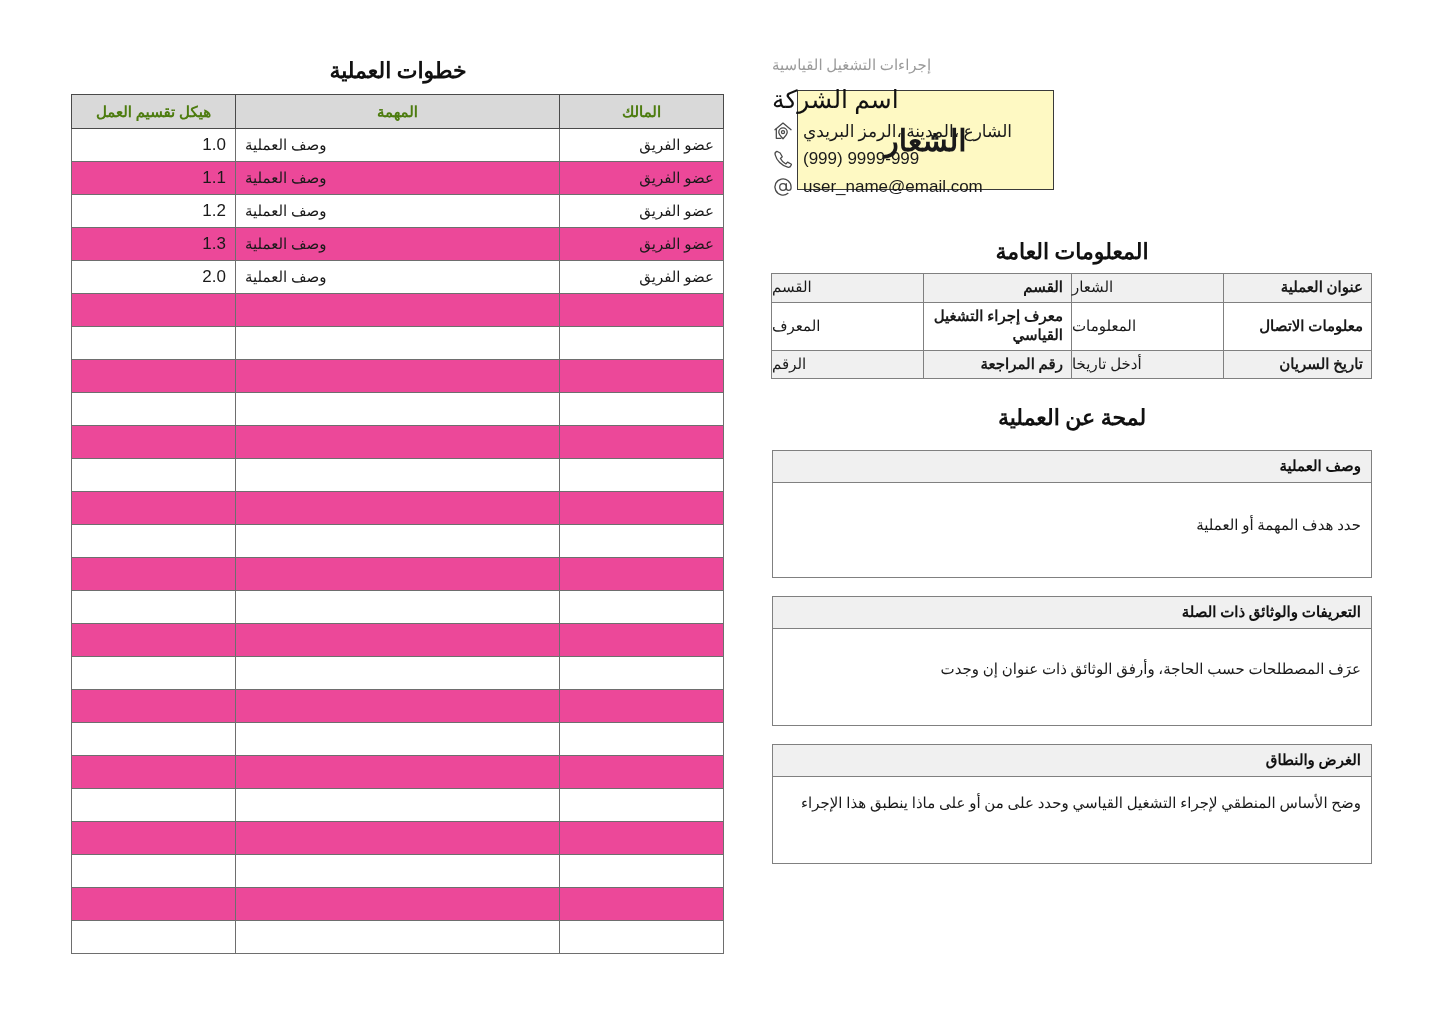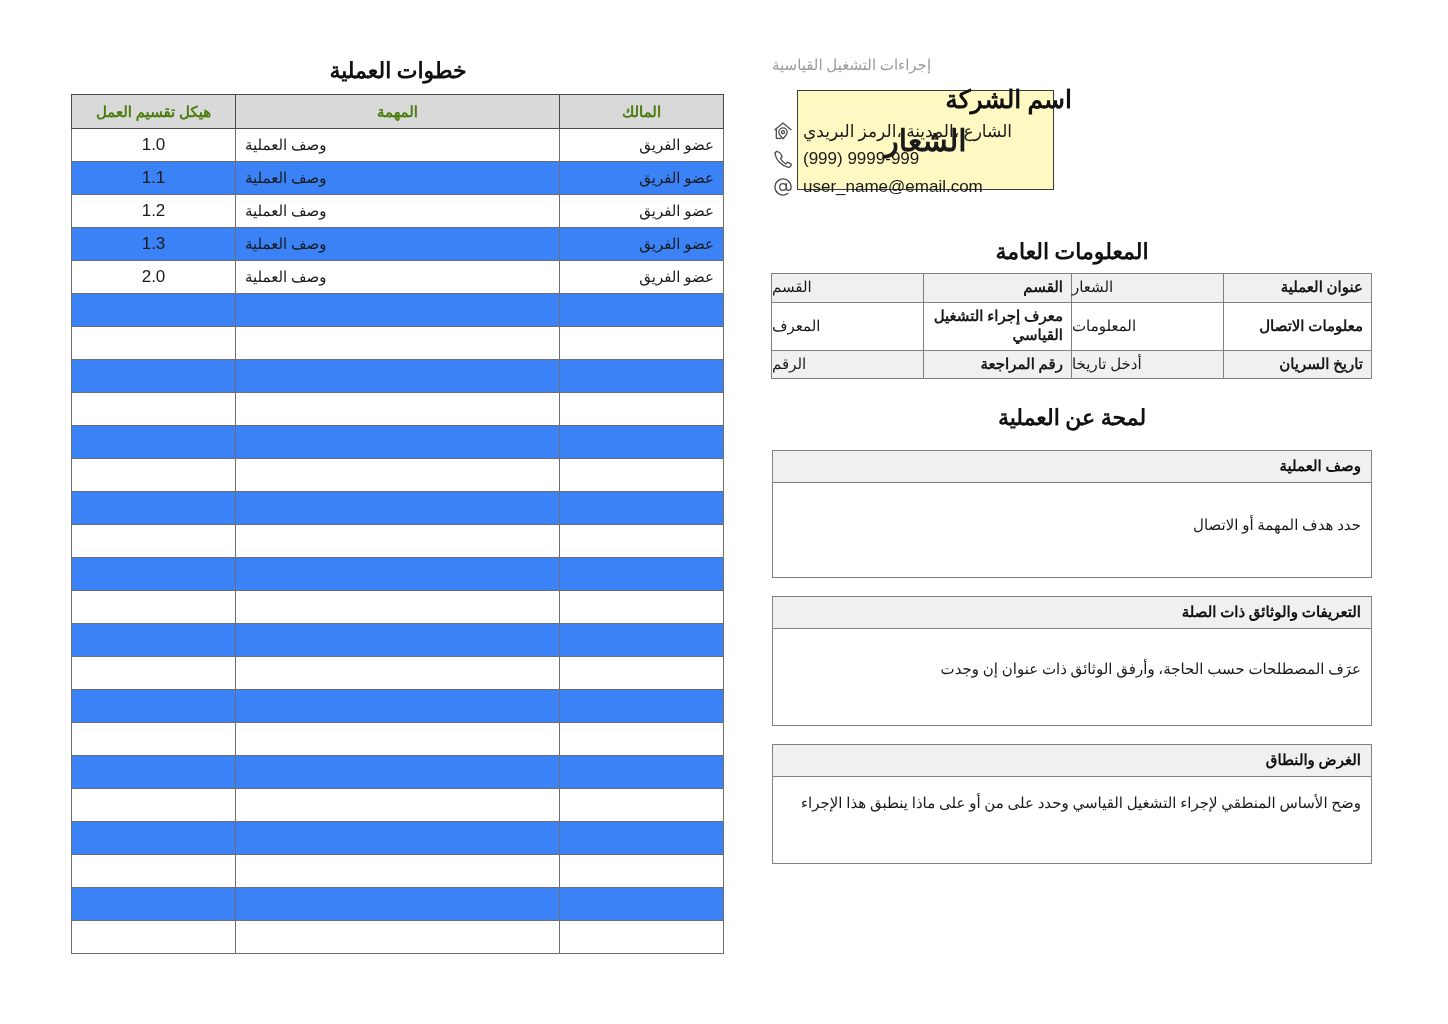--- a/index.html
+++ b/index.html
@@ -69,22 +69,22 @@
   .contact-block {
     position: absolute;
     left: 0;
     top: -6px;
     width: 300px;
     text-align: left;
     direction: rtl;
   }
   .company-name {
     font-size: 25px;
-    font-weight: bold;
-    text-align: right;
+    font-weight: normal;
+    text-align: left;
     line-height: 1.25;
     margin-bottom: 2px;
     color: #111;
   }
   .contact-row {
     display: flex;
     flex-direction: row-reverse;
     align-items: center;
     justify-content: flex-start;
     gap: 9px;
@@ -206,25 +206,25 @@
   }
   table.steps thead th {
     background: #d9d9d9;
     font-weight: bold;
     text-align: center;
     height: 34px;
     color: #4d7c0f;
     border-color: #4a4a4a;
   }
   table.steps tbody tr.odd td { background: #ffffff; }
-  table.steps tbody tr.even td { background: #3b82f6; }
+  table.steps tbody tr.even td { background: #ec4899; }
   table.steps td.c-owner { text-align: right; }
   table.steps td.c-task  { text-align: left; }
   table.steps td.c-wbs   {
-    text-align: center;
+    text-align: right;
     direction: ltr;
     font-family: "Liberation Sans", sans-serif;
     font-size: 17px;
     padding-left: 9px;
   }
   .st-c1 { width: 164px; }
   .st-c2 { width: 324px; }
   .st-c3 { width: 164px; }
 </style>
 </head>
@@ -306,21 +306,21 @@
           <td class="lbl">رقم المراجعة</td>
           <td class="val">الرقم</td>
         </tr>
       </tbody>
     </table>
 
     <div class="sec-title">لمحة عن العملية</div>
 
     <div class="boxsec">
       <div class="bhead">وصف العملية</div>
-      <div class="bbody tall">حدد هدف المهمة أو الاتصال</div>
+      <div class="bbody tall">حدد هدف المهمة أو العملية</div>
     </div>
 
     <div class="boxsec">
       <div class="bhead">التعريفات والوثائق ذات الصلة</div>
       <div class="bbody mid">عرَف المصطلحات حسب الحاجة، وأرفق الوثائق ذات عنوان إن وجدت</div>
     </div>
 
     <div class="boxsec">
       <div class="bhead">الغرض والنطاق</div>
       <div class="bbody short">وضح الأساس المنطقي لإجراء التشغيل القياسي وحدد على من أو على ماذا ينطبق هذا الإجراء</div>

